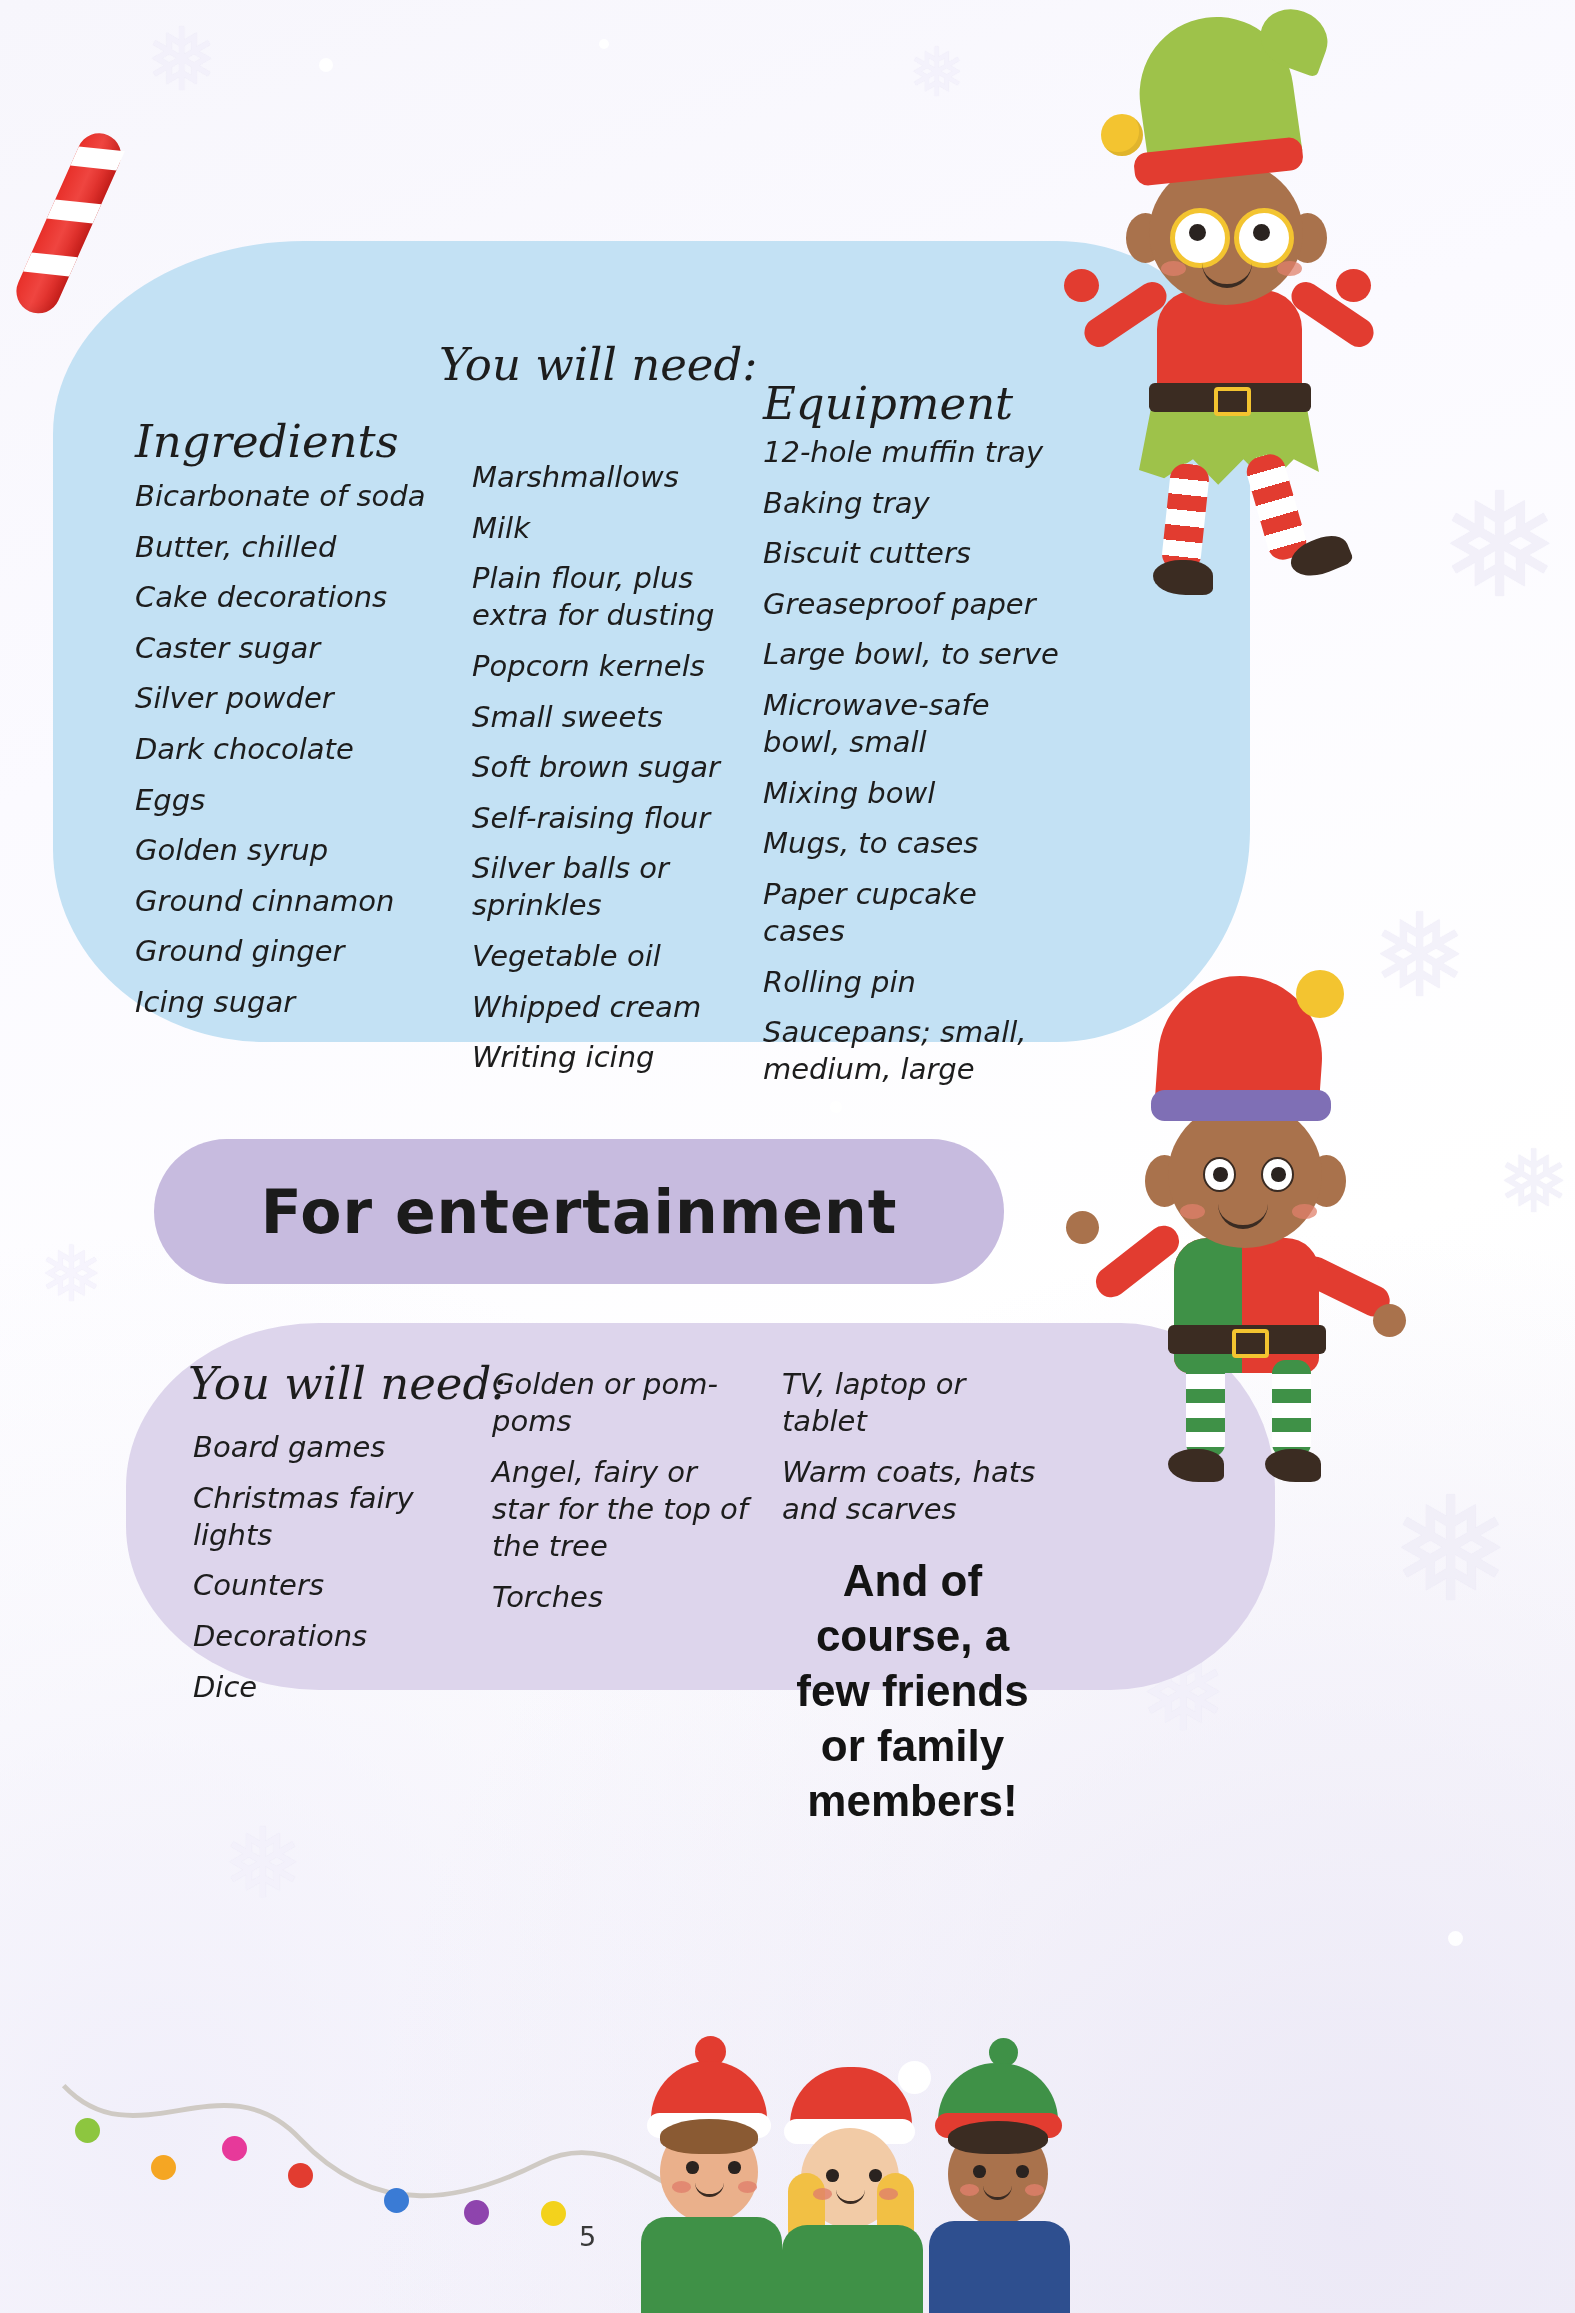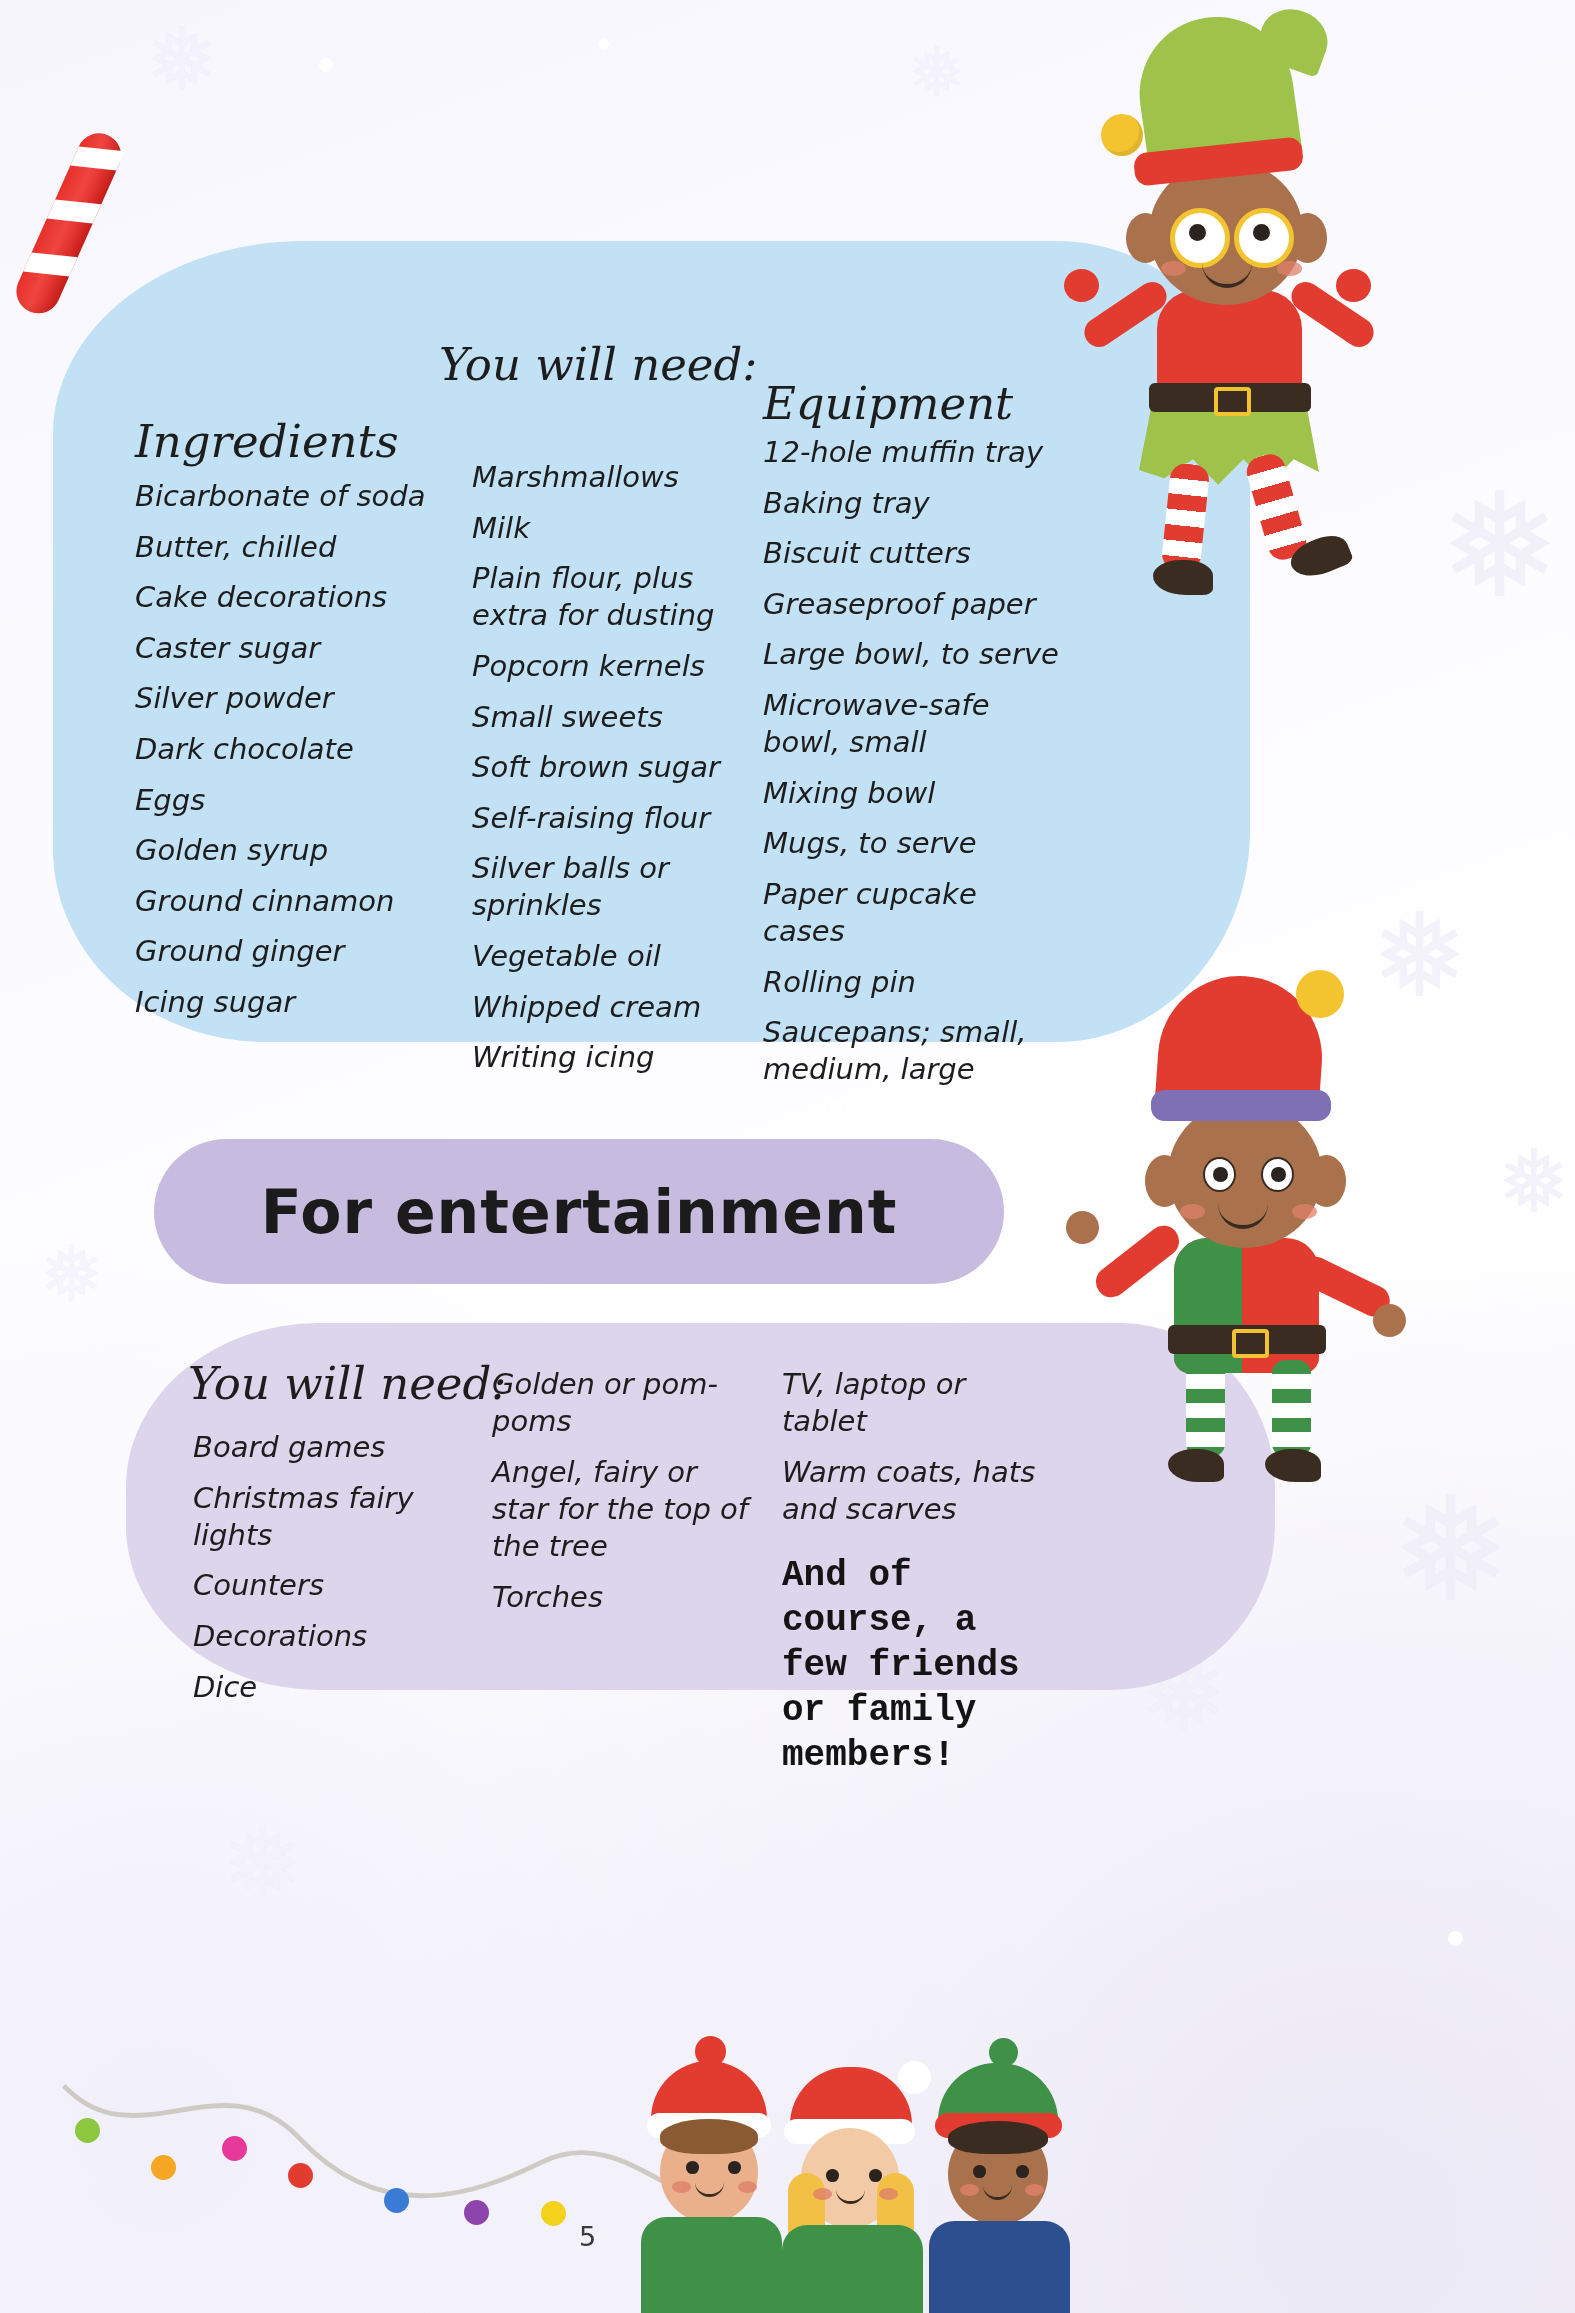--- a/index.html
+++ b/index.html
@@ -192,27 +192,28 @@
 
   .col-ing   { left: 135px; top: 478px;  width: 319px; }
   .col-ing2  { left: 472px; top: 459px;  width: 299px; }
   .col-equip { left: 763px; top: 434px;  width: 299px; }
 
   .col-ent1 { left: 193px; top: 1429px; width: 261px; }
   .col-ent2 { left: 492px; top: 1366px; width: 261px; }
   .col-ent3 { left: 782px; top: 1366px; width: 261px; }
 
   .closing {
-    font-family: Liberation Mono, monospace;
+    font-family: Liberation Sans, sans-serif;
     font-weight: bold;
     font-style: normal;
-    font-size: 36px;
+    font-size: 44px;
     line-height: 1.25;
     color: #141414;
     margin-top: 25px;
+    text-align: center;
   }
 
   
   .page-number {
     position: absolute;
     left: 579px;
     top: 2221px;
     font-family: "DejaVu Sans", sans-serif;
     font-size: 27px;
     color: #3a3a3a;
@@ -489,21 +490,21 @@
 
   <div class="col col-equip">
     <ul>
       <li>12-hole muffin tray</li>
       <li>Baking tray</li>
       <li>Biscuit cutters</li>
       <li>Greaseproof paper</li>
       <li>Large bowl, to serve</li>
       <li>Microwave-safe bowl, small</li>
       <li>Mixing bowl</li>
-      <li>Mugs, to serve</li>
+      <li>Mugs, to cases</li>
       <li>Paper cupcake cases</li>
       <li>Rolling pin</li>
       <li>Saucepans; small, medium, large</li>
     </ul>
   </div>
 
   <div class="figure elf1">
     <div class="hat"></div>
       <div class="hat-tip"></div>
       <div class="pom"></div>

